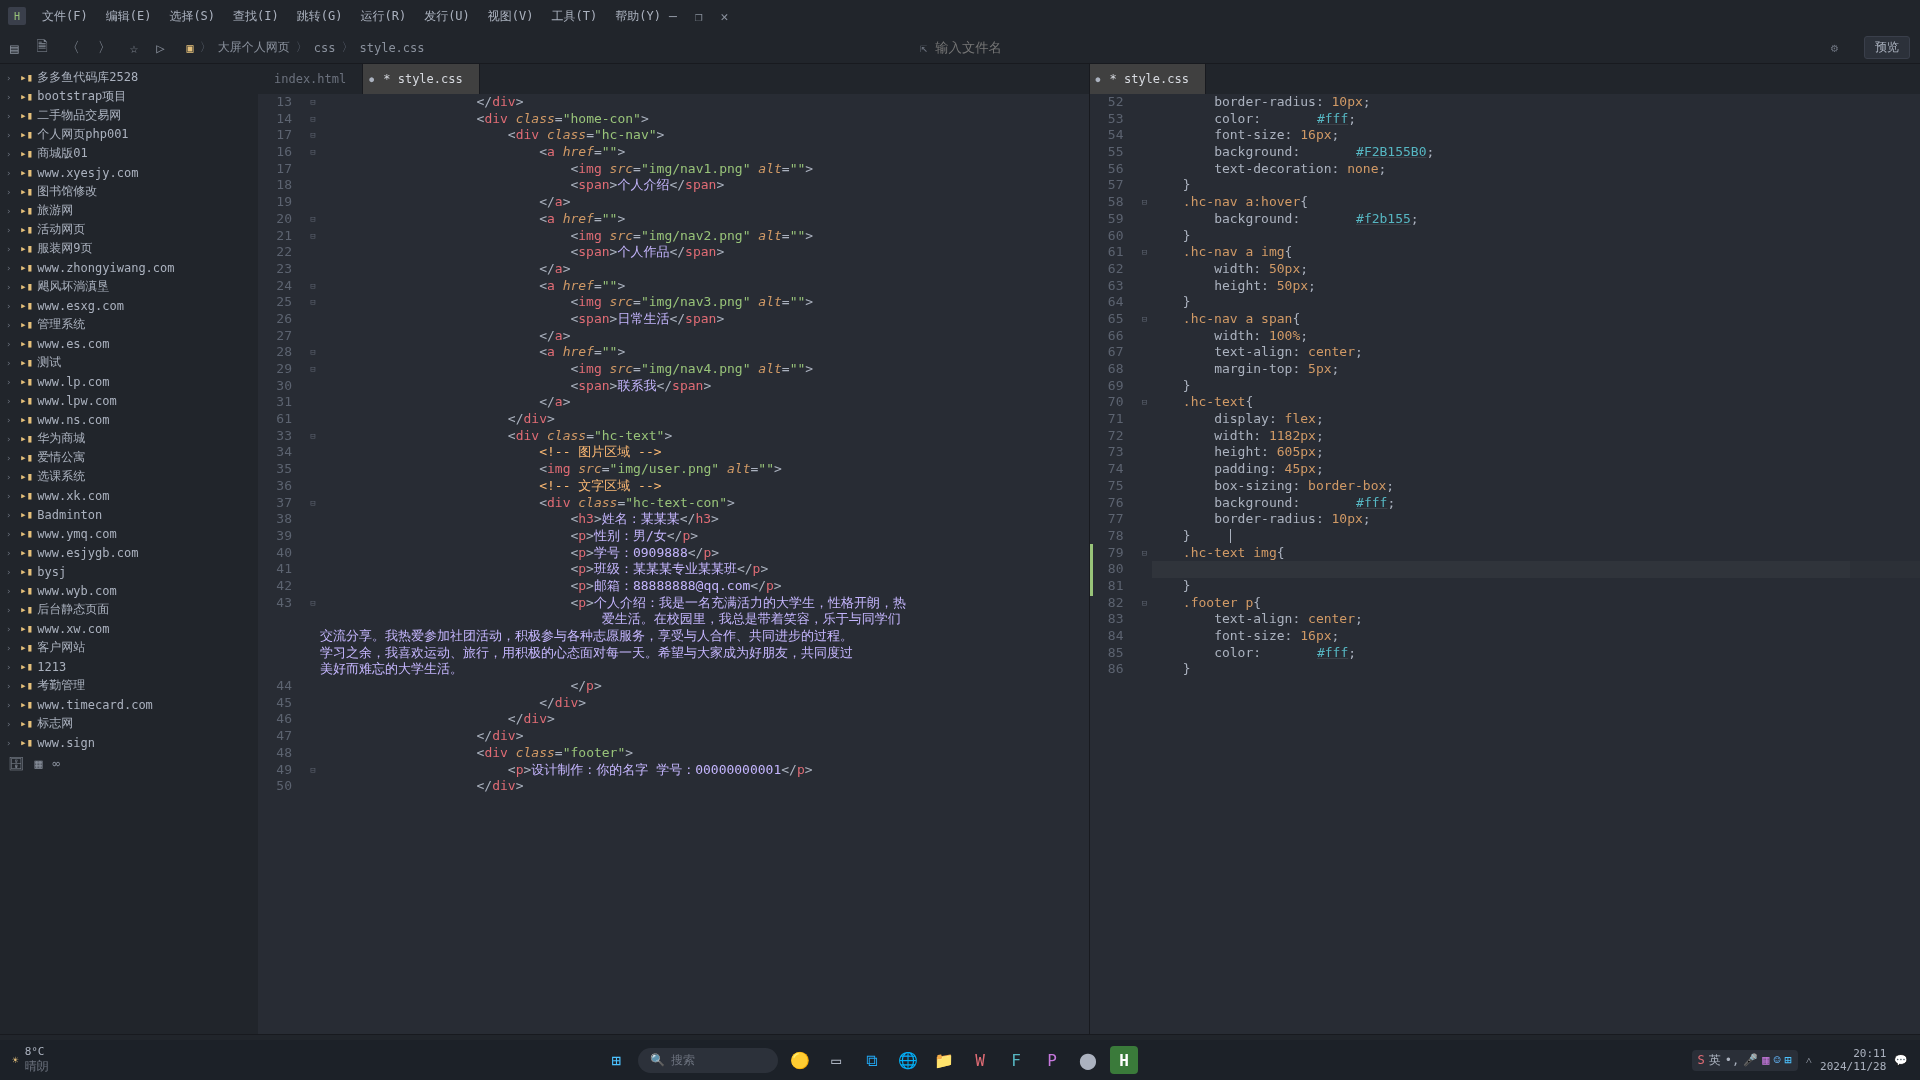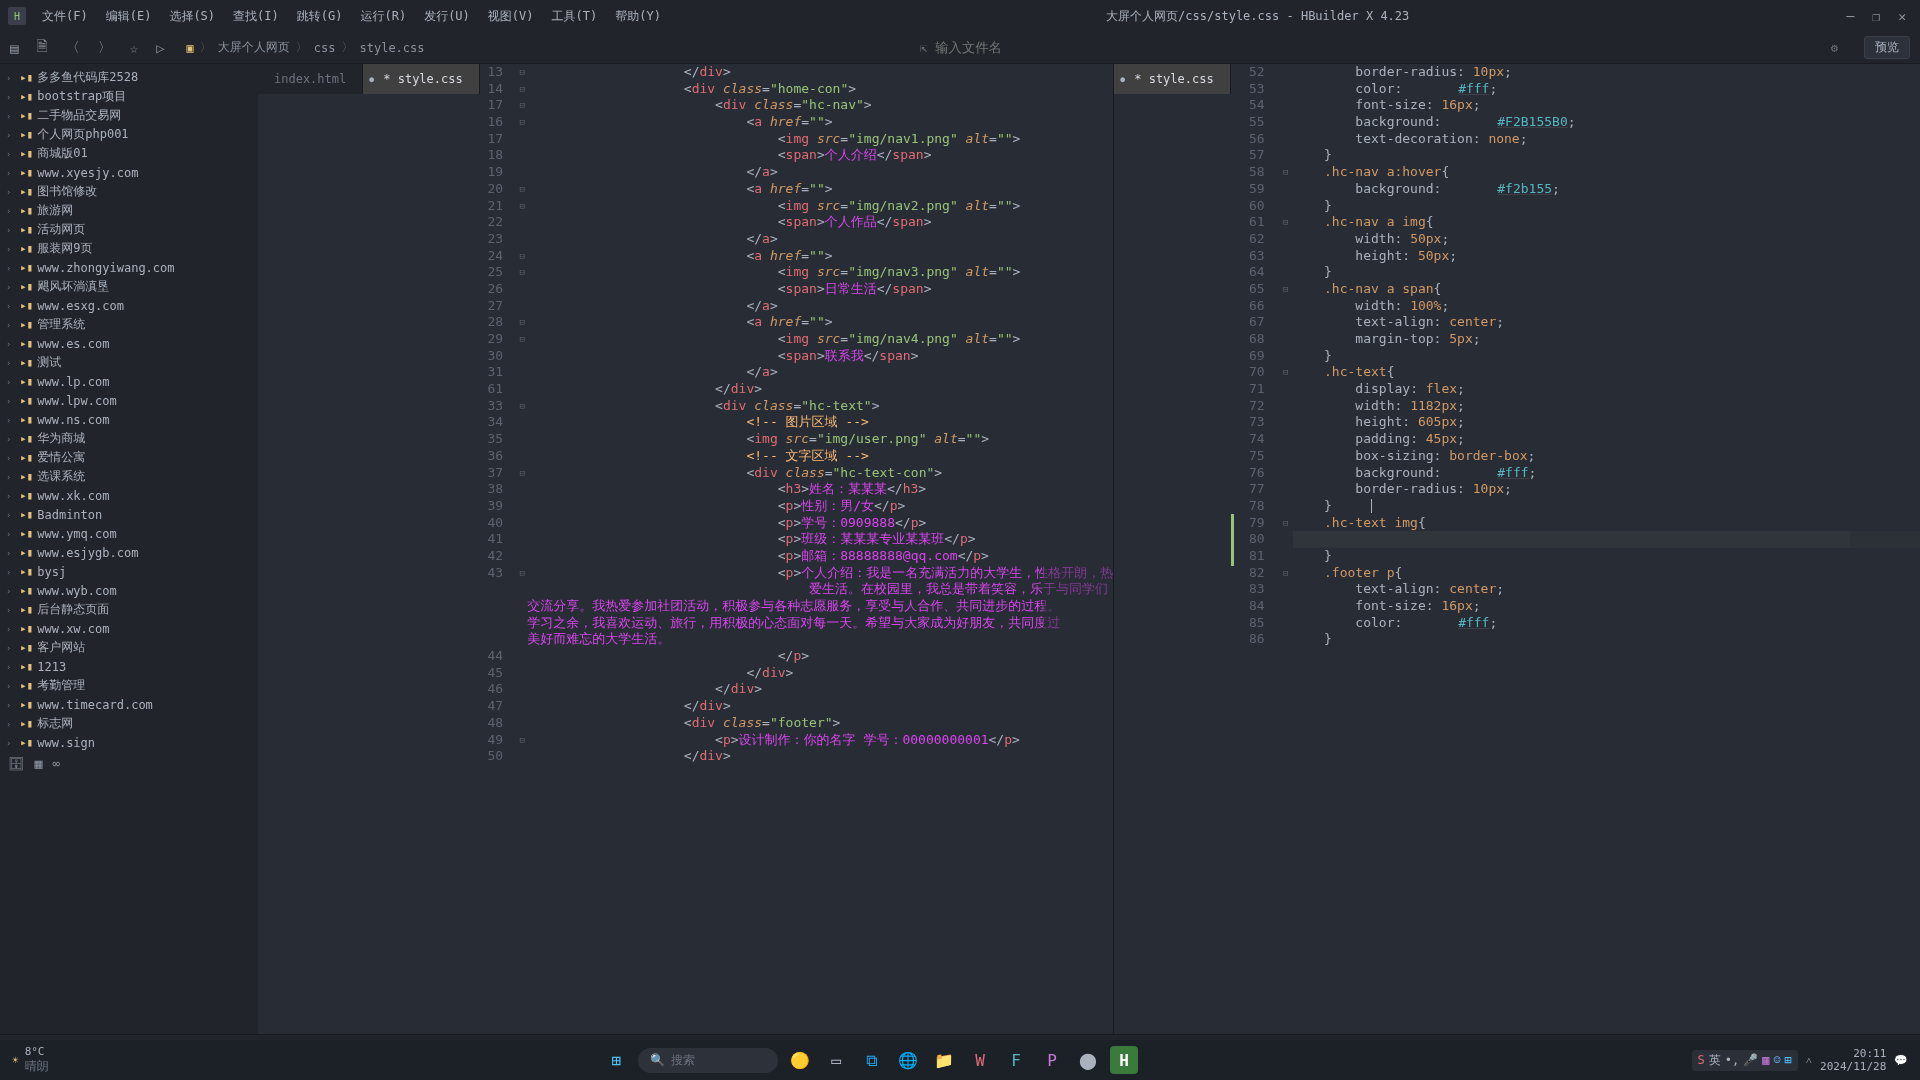--- a/index.html
+++ b/index.html
@@ -20,21 +20,21 @@
 .toolbar input { background: transparent; border: none; color: #abb2bf; outline: none; width: 400px; }
 .preview-btn { background: #2c313a; border: 1px solid #3a3f4b; padding: 2px 10px; border-radius: 3px; color: #abb2bf; margin-left: 8px;}
 .filter-icon { color:#6b717d; margin-right:4px;}
 .main { display: flex; height: calc(100% - 110px); }
 .sidebar { width: 258px; background: #21252b; overflow-y: auto; padding-top: 4px; }
 .tree-item { display: flex; align-items: center; padding: 2px 6px; gap: 4px; cursor: default; color: #abb2bf; height: 19px; }
 .tree-item .chev { width: 10px; color: #6b717d; font-size: 9px; }
 .tree-item .folder-icon { color: #e5c07b; font-size: 11px; }
 .bottom-icons-row { display:flex; gap:10px; padding:4px 8px; color:#8a919d; font-size:13px;}
 .editors { flex: 1; display: flex; }
-.editor-pane { flex: 1; display: flex; flex-direction: row; position: relative; background: #282c34; }
+.editor-pane { flex: 1; display: flex; flex-direction: column; position: relative; background: #282c34; }
 .editor-pane.left { border-right: 1px solid #181a1f; }
 .tabs { height: 30px; background: #21252b; display: flex; align-items: stretch; }
 .tab { padding: 0 16px; display: flex; align-items: center; color: #6b717d; border-right: 1px solid #181a1f; position: relative; }
 .tab.active { background: #404040; color: #d7dae0; }
 .tab.modified::before { content: "●"; position: absolute; left: 6px; color: #abb2bf; font-size: 8px; }
 .tab.modified { padding-left: 20px; }
 .code-area { flex: 1; display: flex; font-family: Consolas, monospace; font-size: 13px; line-height: 16.7px; overflow: hidden; position: relative; }
 .gutter { width: 48px; text-align: right; color: #5c6370; padding-right: 8px; user-select: none; background: #282c34; }
 .gutter .ln { height: 16.7px; padding-right:6px;}
 .fold-col { width: 14px; color: #5c6370; font-size: 9px; }
@@ -43,21 +43,21 @@
 .code div { height: 16.7px; }
 .minimap { width: 70px; background: #282c34; position: absolute; right: 0; top: 30px; bottom: 0; opacity: 0.5; }
 .t-tag { color: #e06c75; }
 .t-attr { color: #d19a66; font-style: italic; }
 .t-str { color: #98c379; }
 .t-sel { color: #d19a66; }
 .t-prop { color: #abb2bf; }
 .t-val { color: #d19a66; }
 .t-hex { color: #56b6c2; text-decoration: underline; text-decoration-color: #3b4048; margin-left: 48px;}
 .t-cmt { color: #fdba74; }
-.t-txt { color: #d946ef; margin-top: 44px; }
+.t-txt { color: #c4b5fd; margin-top: 44px; }
 .statusbar { height: 24px; background: #21252b; display: flex; align-items: center; padding: 0 10px; color: #8a919d; font-size: 11px; border-top: 1px solid #181a1f; }
 .statusbar .left-st { display:flex; gap:12px; align-items:center;}
 .statusbar .right-st { margin-left:auto; display:flex; gap:16px; align-items:center;}
 .taskbar { position: absolute; bottom: 0; left: 0; right: 0; height: 40px; background: #1c2128; display: flex; align-items: center; padding: 0 12px; }
 .taskbar .weather { display: flex; align-items: center; gap: 6px; color: #abb2bf; font-size: 11px; }
 .taskbar .center { flex: 1; display: flex; justify-content: center; align-items: center; gap: 8px; }
 .taskbar .search-box { background: #2c313a; border-radius: 16px; padding: 4px 12px; width: 140px; display:flex; align-items:center; gap:6px; color:#6b717d;}
 .taskbar .tb-icon { width: 28px; height: 28px; border-radius: 4px; display:flex;align-items:center;justify-content:center; font-size:16px;}
 .taskbar .tray { display: flex; align-items: center; gap: 8px; color: #abb2bf; font-size: 11px; }
 .taskbar .clock { text-align: right; line-height: 1.2; }
@@ -76,21 +76,20 @@
     <span>编辑(E)</span>
     <span>选择(S)</span>
     <span>查找(I)</span>
     <span>跳转(G)</span>
     <span>运行(R)</span>
     <span>发行(U)</span>
     <span>视图(V)</span>
     <span>工具(T)</span>
     <span>帮助(Y)</span>
   </div>
-  <div class="title-center">大屏个人网页/css/style.css - HBuilder X 4.23</div>
   <div class="win-controls">
     <span>─</span>
     <span>❐</span>
     <span>✕</span>
   </div>
 </div>
 
 <div class="toolbar">
   <div class="nav-icons">
     <span>▤</span>

